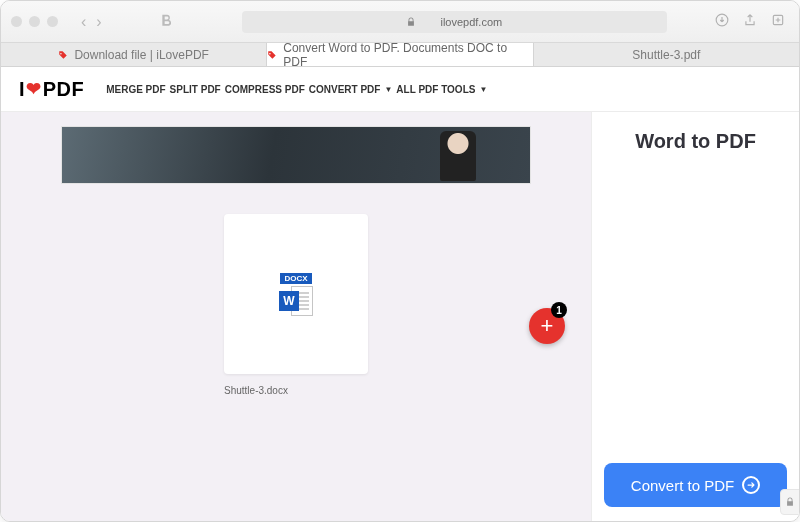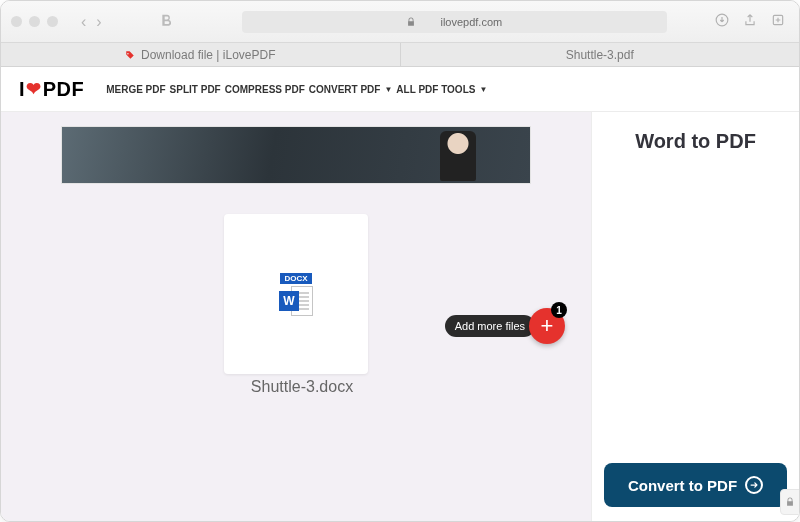--- a/index.html
+++ b/index.html
@@ -39,36 +39,36 @@
   .ad { margin-top:14px; width:470px; height:58px; border:1px solid #e3e3e3; background:#fff; position:relative; display:flex; overflow:hidden;}
   .ad-left { width:170px; display:flex; flex-direction:column; justify-content:center; padding-left:12px; color:#0a5a52;}
   .adx { position:absolute; right:4px; top:2px; font-size:7px; background:#fff; border:1px solid #ccc; color:#888; padding:0 2px; display:flex; gap:2px; align-items:center;}
   .ad-img { flex:1; background:linear-gradient(100deg,#5c6b74 0%, #2c343a 45%, #3a444c 100%); position:relative;}
   .ad-img::after{ content:""; position:absolute; right:54px; top:4px; width:36px; height:50px; background:radial-gradient(circle at 50% 25%, #e9d4c2 0 10px, transparent 11px), linear-gradient(#222,#222); border-radius:6px 6px 2px 2px; }
   .cathay-brush { width:20px; height:20px; }
   .cathay { font-size:8px; letter-spacing:1px; font-weight:600; color:#0a5a52;}
   .cathay-sub { font-size:5px; letter-spacing:1.5px; color:#9aa7a4; margin-top:2px;}
   
   .filecard { margin-top:30px; width:144px; height:160px; background:#fff; border-radius:4px; box-shadow:0 1px 3px rgba(0,0,0,0.08); display:flex; flex-direction:column; align-items:center; justify-content:center; position:relative;}
-  .filename { position:absolute; bottom:-22px; left:12px; right:0; text-align:center; font-size:16px; color:#666;}
+  .filename { position:absolute; bottom:-22px; left:0; right:0; text-align:left; font-size:10px; color:#666;}
   .word-icon { display:flex; flex-direction:column; align-items:center; gap:2px;}
   .docx-label { background:#185abd; color:#fff; font-size:8px; font-weight:700; padding:1px 4px; }
   .w-doc { position:relative; width:34px; height:30px; }
   .w-doc .page { position:absolute; right:0; top:0; width:22px; height:30px; background:#fff; border:1px solid #c5c5c5; }
   .w-doc .page::before{content:"";position:absolute;left:3px;right:3px;top:5px;height:2px;background:#d0d0d0;box-shadow:0 4px 0 #d0d0d0,0 8px 0 #d0d0d0,0 12px 0 #d0d0d0,0 16px 0 #d0d0d0;}
   .w-doc .w { position:absolute; left:0; top:5px; width:20px; height:20px; background:#185abd; color:#fff; font-weight:700; font-size:12px; display:flex; align-items:center; justify-content:center;}
   
   .fab-wrap { position:absolute; top:196px; right:26px; display:flex; align-items:center; }
   .fab-label { background:#2b2b2b; color:#fff; font-size:11px; padding:5px 10px; border-radius:12px; margin-right:-6px; z-index:1;}
   .fab { width:36px; height:36px; border-radius:50%; background:#e5322d; color:#fff; font-size:22px; display:flex; align-items:center; justify-content:center; position:relative; cursor:pointer; z-index:2; box-shadow:0 2px 5px rgba(0,0,0,0.25);}
   .fab .badge { position:absolute; top:-6px; right:-2px; width:16px; height:16px; border-radius:50%; background:#000; color:#fff; font-size:10px; display:flex; align-items:center; justify-content:center; font-weight:700;}
   
   .side { width:208px; border-left:1px solid #ececec; background:#fff; display:flex; flex-direction:column; align-items:center; padding:18px 12px 14px; position:relative;}
   .side h1 { font-size:20px; font-weight:700; color:#33333b;}
-  .convert-btn { margin-top:auto; width:100%; background:#0c4a6e; color:#fff; font-size:15px; font-weight:700; padding:13px 0; border-radius:8px; display:flex; align-items:center; justify-content:center; gap:8px; cursor:pointer;}
+  .convert-btn { margin-top:auto; width:100%; background:#3b82f6; color:#fff; font-size:15px; font-weight:400; padding:13px 0; border-radius:8px; display:flex; align-items:center; justify-content:center; gap:8px; cursor:pointer;}
   .convert-btn .arrow { width:18px;height:18px;border:2px solid #fff;border-radius:50%; display:flex;align-items:center;justify-content:center;}
   .lock-corner { position:absolute; bottom:6px; right:-1px; width:20px; height:26px; background:#f4f4f4; border:1px solid #e6e6e6; border-radius:4px 0 0 4px; display:flex; align-items:center; justify-content:center; }
   .caret { font-size:8px; }
   .side-scroll { position:absolute; right:2px; top:50px; bottom:70px; width:6px; display:flex; align-items:flex-start;}
   .side-scroll .thumb{ width:6px; height:85%; background:rgba(0,0,0,0); }
 </style>
 </head>
 <body>
 
 <div class="window">
@@ -109,20 +109,26 @@
     </div>
   </div>
 
   <div class="tabstrip">
     <div class="tab">
       <svg class="tag" viewBox="0 0 24 24">
           <path fill="#e5322d" d="M3 3h8l10 10-8 8L3 11V3zm4 4a2 2 0 100 4 2 2 0 000-4z"></path>
         </svg>
       <span>Download file | iLovePDF</span>
     </div>
+    <div class="tab active">
+      <svg class="tag" viewBox="0 0 24 24">
+          <path fill="#e5322d" d="M3 3h8l10 10-8 8L3 11V3zm4 4a2 2 0 100 4 2 2 0 000-4z"></path>
+        </svg>
+      <span>Convert Word to PDF. Documents DOC to PDF</span>
+    </div>
     <div class="tab">
       <span>Shuttle-3.pdf</span>
     </div>
   </div>
 
   <div class="header">
     <div class="logo">
       <span>I</span>
       <span class="heart">❤</span>
       <span>PDF</span>
@@ -164,21 +170,20 @@
           <div class="docx-label">DOCX</div>
           <div class="w-doc">
             <div class="page"></div>
             <div class="w">W</div>
           </div>
         </div>
         <div class="filename">Shuttle-3.docx</div>
       </div>
 
       <div class="fab-wrap">
-        <div class="fab-label">Add more files</div>
         <div class="fab">
           <span>+</span>
           <div class="badge">1</div>
         </div>
       </div>
 
     </div>
 
     <div class="side">
       <h1>Word to PDF</h1>

